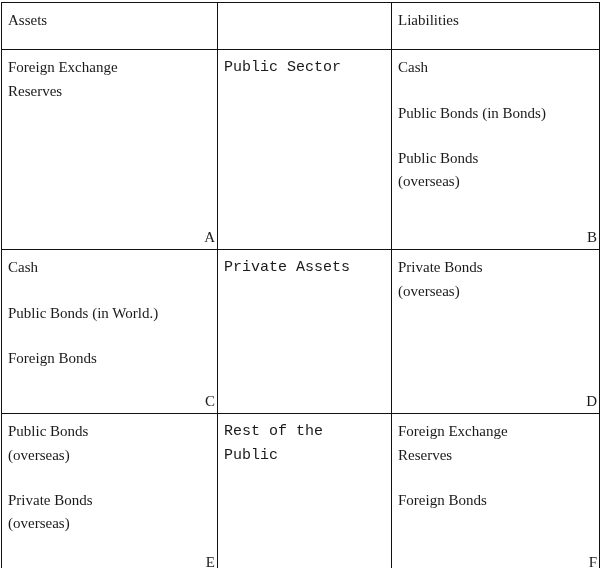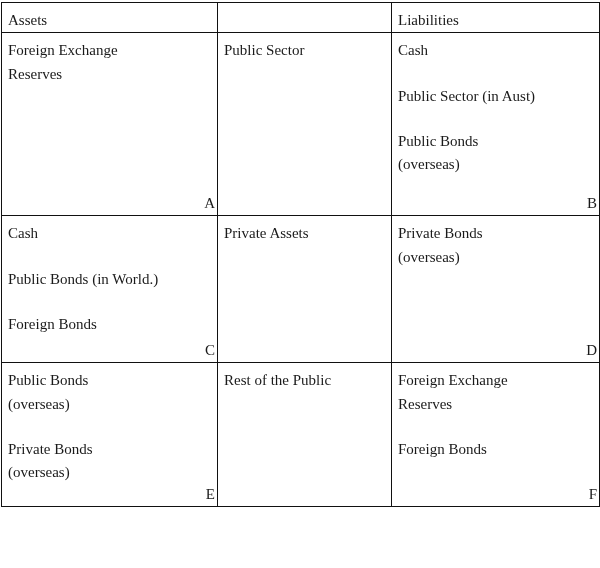--- a/index.html
+++ b/index.html
@@ -22,21 +22,21 @@
   }
   table.balance {
     border-collapse: collapse;
     width: 598px;
     margin: 2px 0 0 1px;
     table-layout: fixed;
   }
   table.balance td {
     border: 1px solid #111;
     vertical-align: top;
-    padding: 6px 8px 0 6px;
+    padding: 6px 8px 17px 6px;
     font-size: 15px;
     line-height: 1.55;
   }
   col.c1 { width: 216px; }
   col.c2 { width: 174px; }
   col.c3 { width: 208px; }
 
   .hdr-row td {
     height: 22px;
     padding-top: 3px;
@@ -50,20 +50,21 @@
   .entry {
     margin: 0 0 22px 0;
     white-space: pre-line;
   }
   .entry:last-child { margin-bottom: 0; }
   .row-a td { height: 176px; }
   .row-b td { height: 140px; }
   .row-c td { height: 136px; }
   .sector {
     white-space: pre-line;
+    font-family: Liberation Mono, monospace;
   }
   .corner {
     position: absolute;
     right: 2px;
     bottom: 0px;
     font-size: 15px;
     font-family: "Liberation Serif", serif;
   }
   td.has-corner {
     position: relative;
@@ -91,21 +92,21 @@
         <td class="has-corner">
           <div class="entry">Foreign Exchange
 Reserves</div>
           <span class="corner">A</span>
         </td>
         <td>
           <div class="sector">Public Sector</div>
         </td>
         <td class="has-corner">
           <div class="entry">Cash</div>
-          <div class="entry">Public Sector (in Aust)</div>
+          <div class="entry">Public Bonds (in Bonds)</div>
           <div class="entry">Public Bonds
 (overseas)</div>
           <span class="corner">B</span>
         </td>
       </tr>
 
       <tr class="row-b">
         <td class="has-corner">
           <div class="entry">Cash</div>
           <div class="entry">Public Bonds (in World.)</div>

